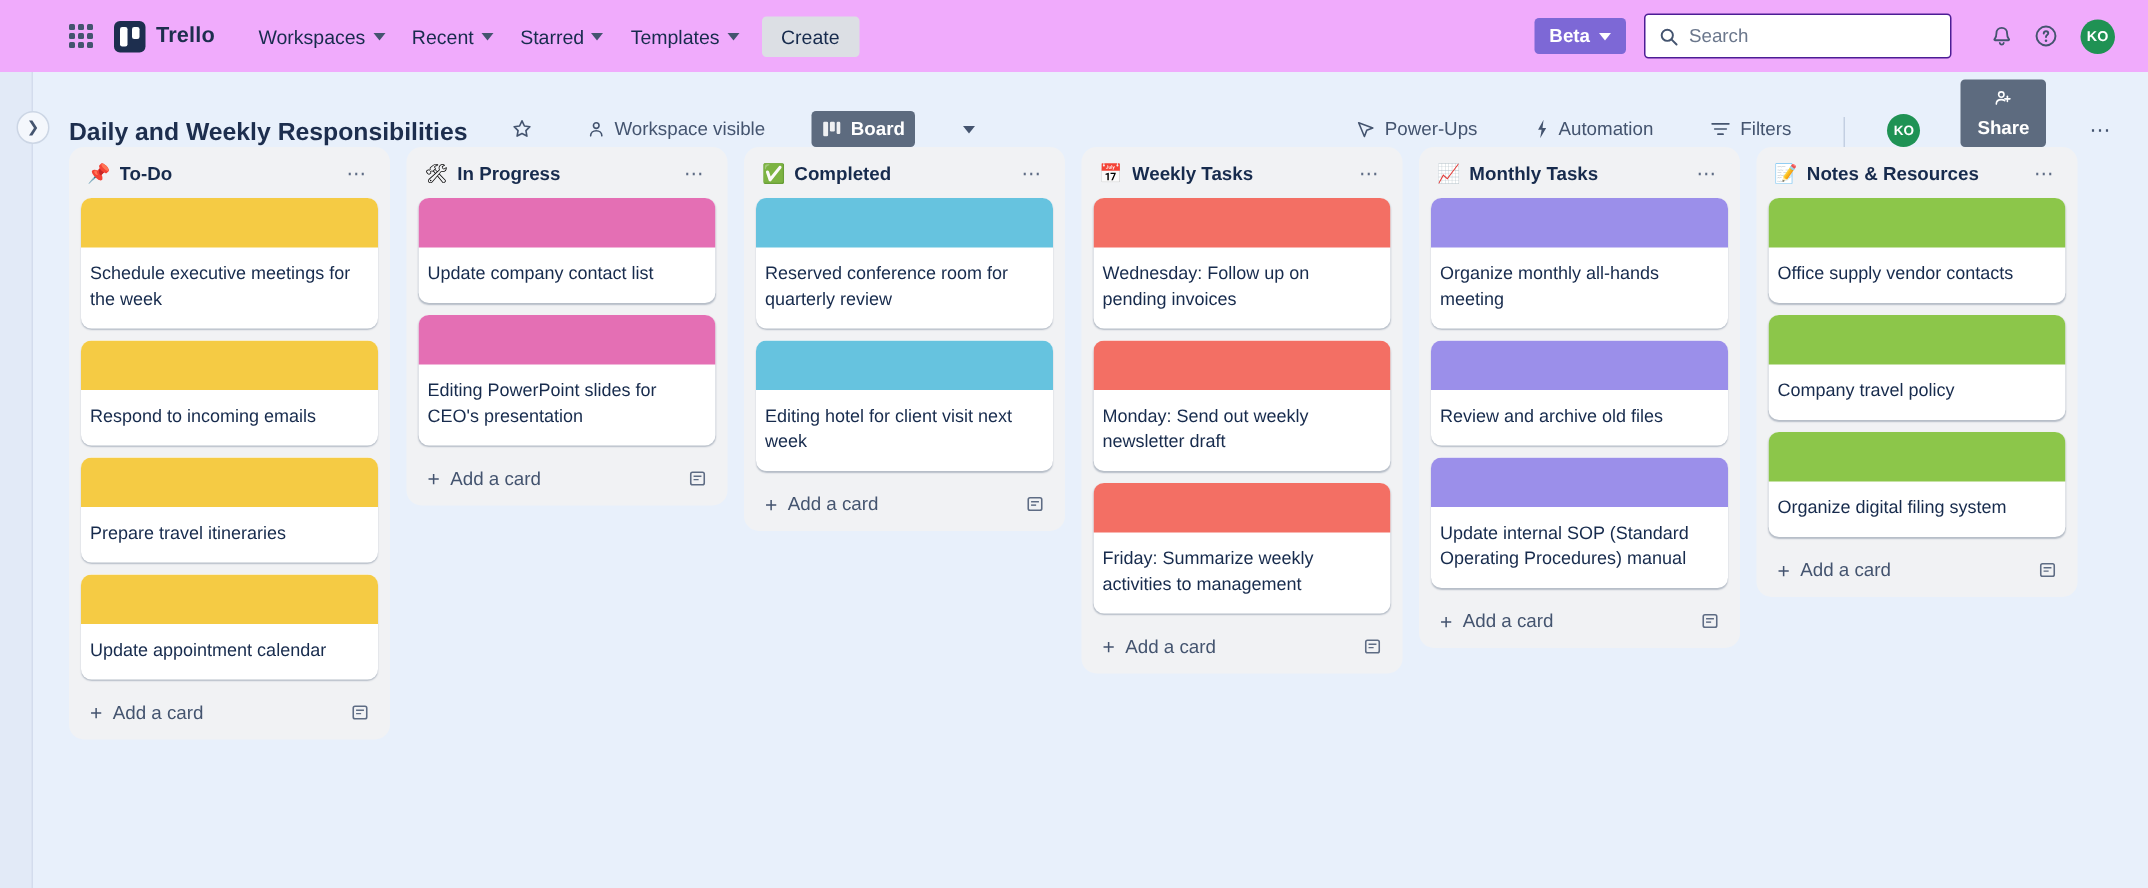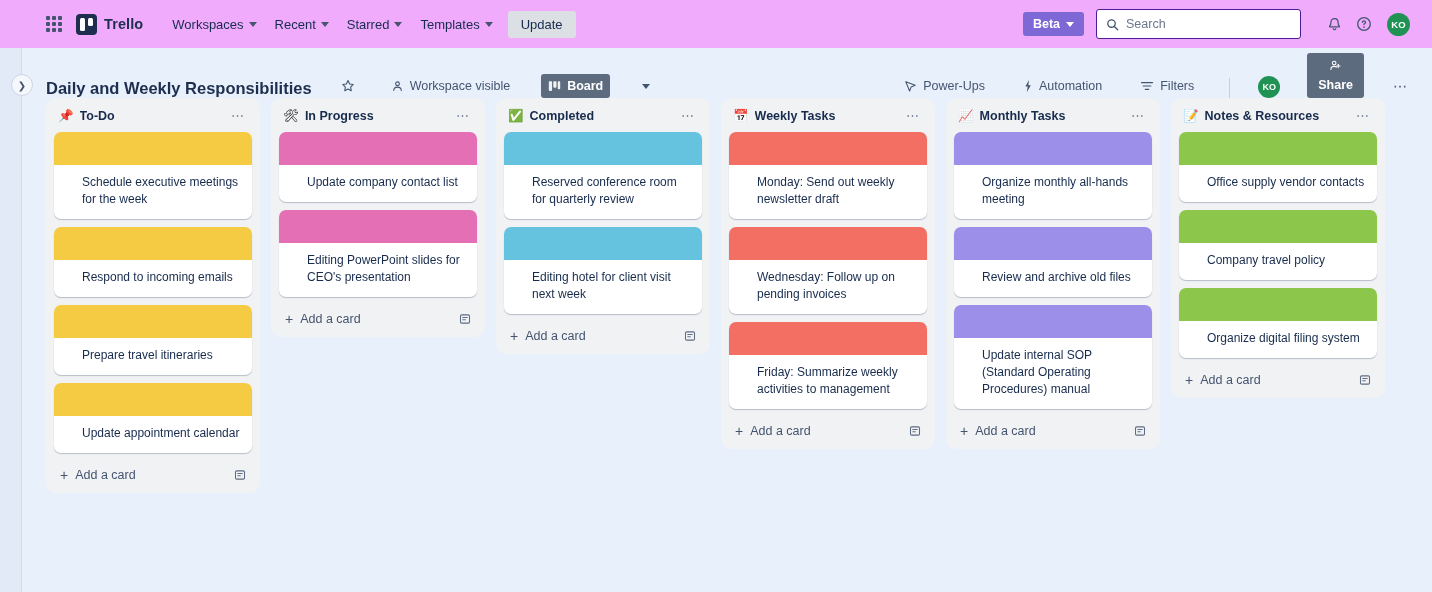--- a/index.html
+++ b/index.html
@@ -159,21 +159,21 @@
     letter-spacing: 1px; line-height: 10px;
   }
   .cards { display: flex; flex-direction: column; gap: 8px; }
   .card {
     background: #fff; border-radius: 7px; overflow: hidden;
     box-shadow: 0 1px 1px rgba(9,30,66,.25); cursor: pointer;
   }
   .card-cover { height: 33px; }
   .card-text {
     font-size: 12px; color: #172b4d; line-height: 1.42;
-    padding: 9px 11px 11px 28px;
+    padding: 9px 11px 11px 6px;
   }
   .add-card {
     display: flex; align-items: center; gap: 7px;
     padding: 9px 6px 5px 6px; margin-top: 6px;
     font-size: 12.5px; color: #44546f; cursor: pointer;
   }
   .add-card .plus { font-size: 14px; line-height: 1; }
   .add-card .label { flex: 1; }
   .tmpl-icon { color: #5e6c84; display: flex; align-items: center; }
 </style>
@@ -208,21 +208,21 @@
   </div>
   <div class="nav-item">
     <span>Starred</span>
     <span class="caret"></span>
   </div>
   <div class="nav-item">
     <span>Templates</span>
     <span class="caret"></span>
   </div>
 
-  <div class="create-btn">Update</div>
+  <div class="create-btn">Create</div>
 
   <div class="nav-spacer"></div>
 
   <div class="beta-btn">
     <span>Beta</span>
     <span class="caret"></span>
   </div>
 
   <div class="searchbox">
     <svg width="13" height="13" viewBox="0 0 16 16">
@@ -423,25 +423,25 @@
 
     <div class="list">
       <div class="list-header">
         <span class="list-emoji">📅</span>
         <span class="list-title">Weekly Tasks</span>
         <span class="list-menu">⋯</span>
       </div>
       <div class="cards">
         <div class="card">
           <div class="card-cover" style="background:#f36f64"></div>
+          <div class="card-text">Wednesday: Follow up on pending invoices</div>
+        </div>
+        <div class="card">
+          <div class="card-cover" style="background:#f36f64"></div>
           <div class="card-text">Monday: Send out weekly newsletter draft</div>
-        </div>
-        <div class="card">
-          <div class="card-cover" style="background:#f36f64"></div>
-          <div class="card-text">Wednesday: Follow up on pending invoices</div>
         </div>
         <div class="card">
           <div class="card-cover" style="background:#f36f64"></div>
           <div class="card-text">Friday: Summarize weekly activities to management</div>
         </div>
       </div>
       <div class="add-card">
         <span class="plus">+</span>
         <span class="label">Add a card</span>
         <span class="tmpl-icon">

